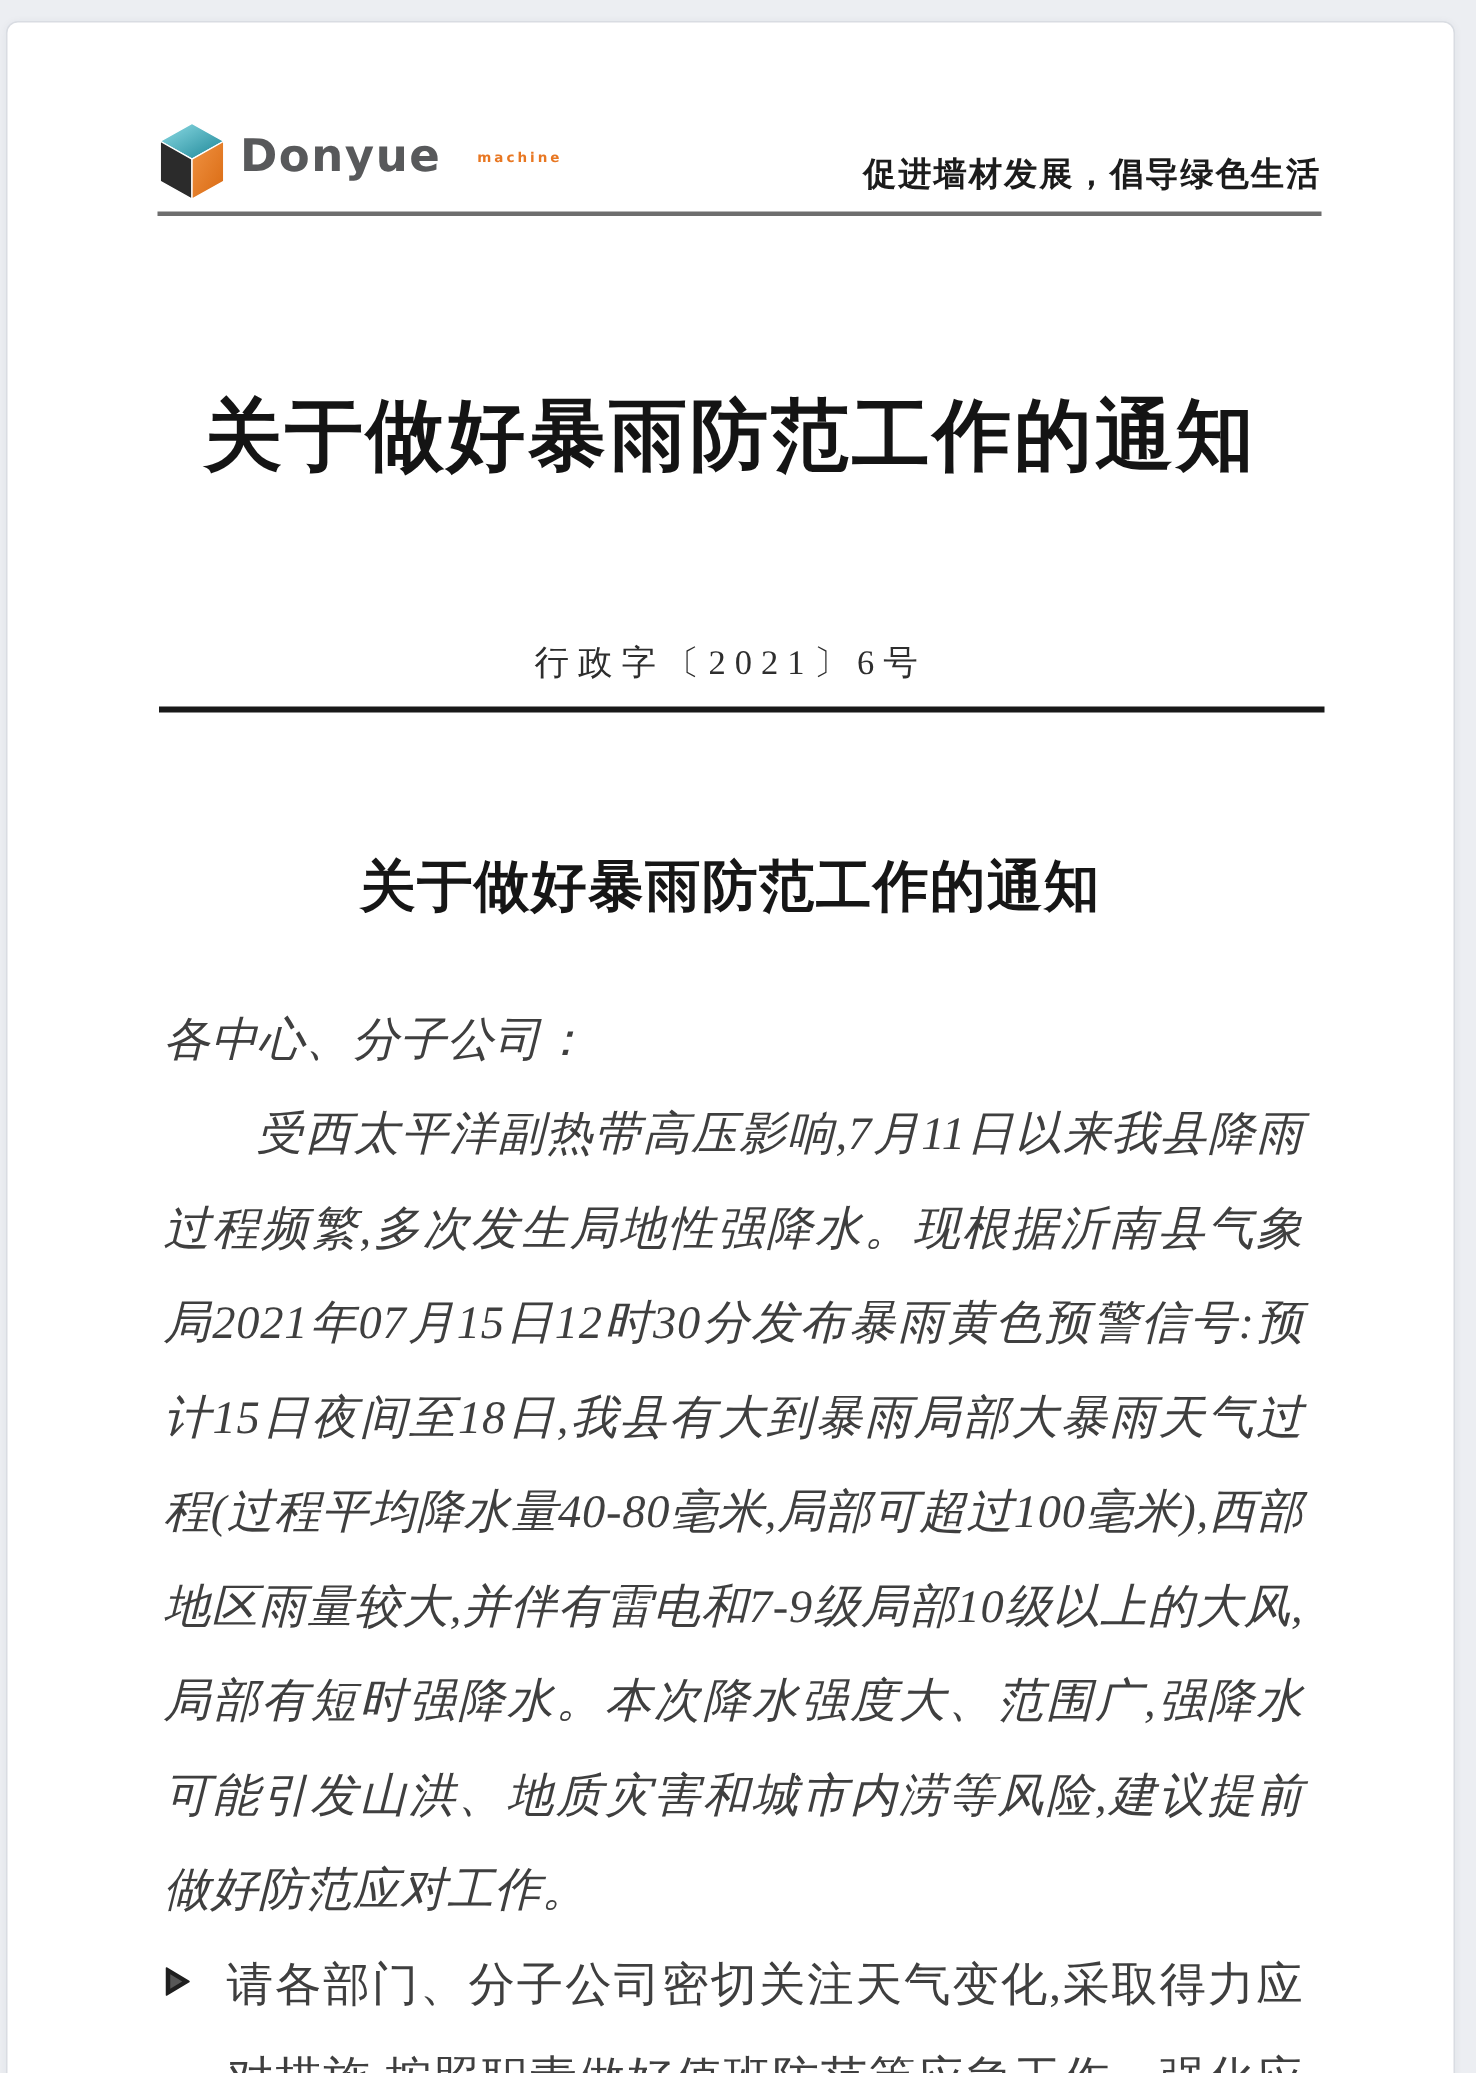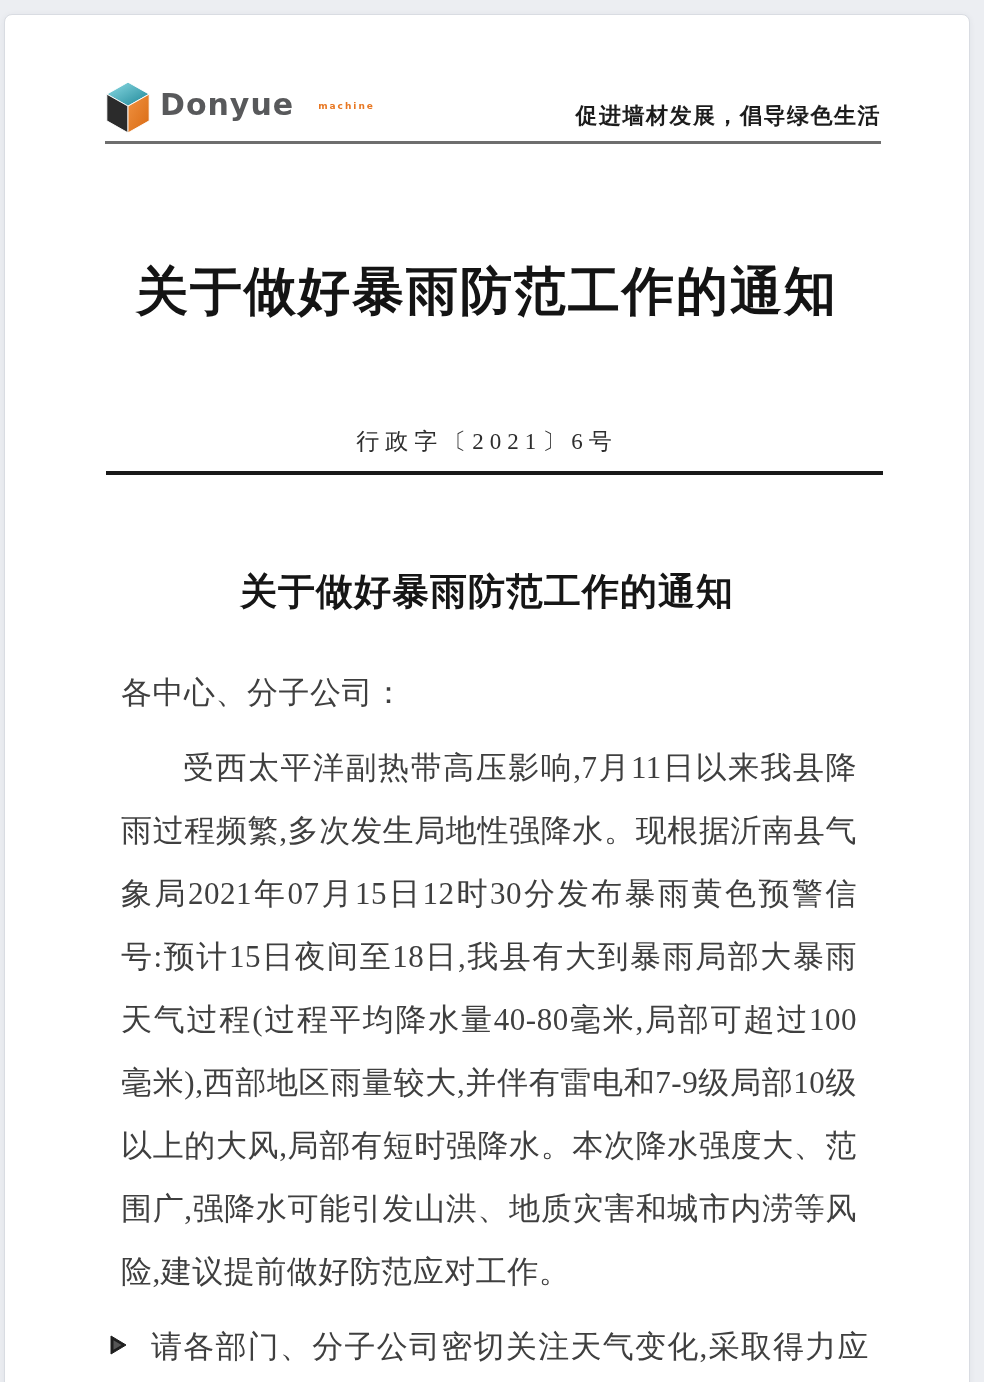--- a/index.html
+++ b/index.html
@@ -94,21 +94,21 @@
     letter-spacing: 1px;
   }
   
   .doc-body {
     margin: 46px 100px 0 104px;
     font-size: 31px;
     line-height: 63px;
     color: #3f3f3f;
     letter-spacing: 0.5px;
   }
-  .doc-body p { margin: 12px; }
+  .doc-body p { margin: 0; font-style: italic; }
   .para {
     text-align: justify;
     word-break: break-all;
   }
   .indent { text-indent: 2em; }
   .guide-heading {
     font-weight: bold;
     color: #222222;
     padding-left: 36px;
   }

